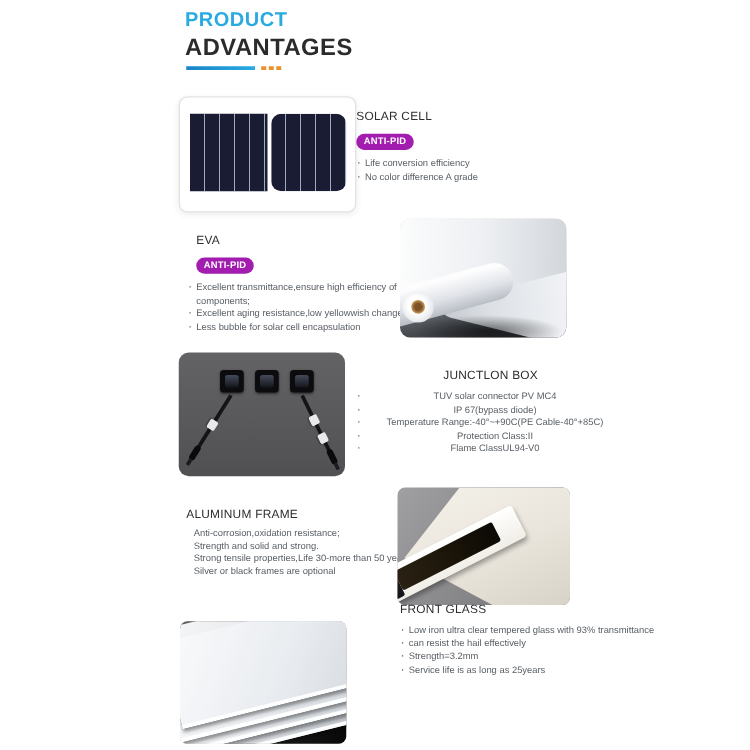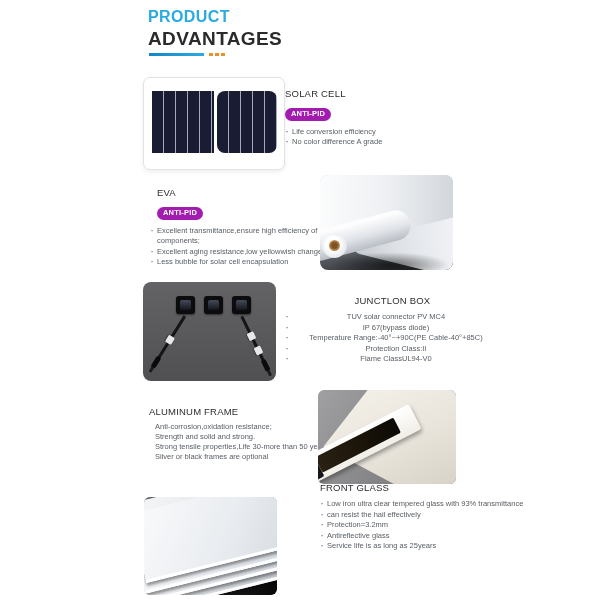--- a/index.html
+++ b/index.html
@@ -169,19 +169,18 @@
     <div class="glass g1"></div>
     <div class="glass g2"></div>
     <div class="glass g3"></div>
     <div class="glass g4"></div>
   </div>
   <div class="s5-text">
     <h2 class="sec-title">FRONT GLASS</h2>
     <ul class="bullets">
       <li>Low iron ultra clear tempered glass with 93% transmittance</li>
       <li>can resist the hail effectively</li>
-      <li>Protection=3.2mm</li>
-      <li>Antireflective glass</li>
+      <li>Strength=3.2mm</li>
       <li>Service life is as long as 25years</li>
     </ul>
   </div>
 
 </div>
 
 </body></html>

